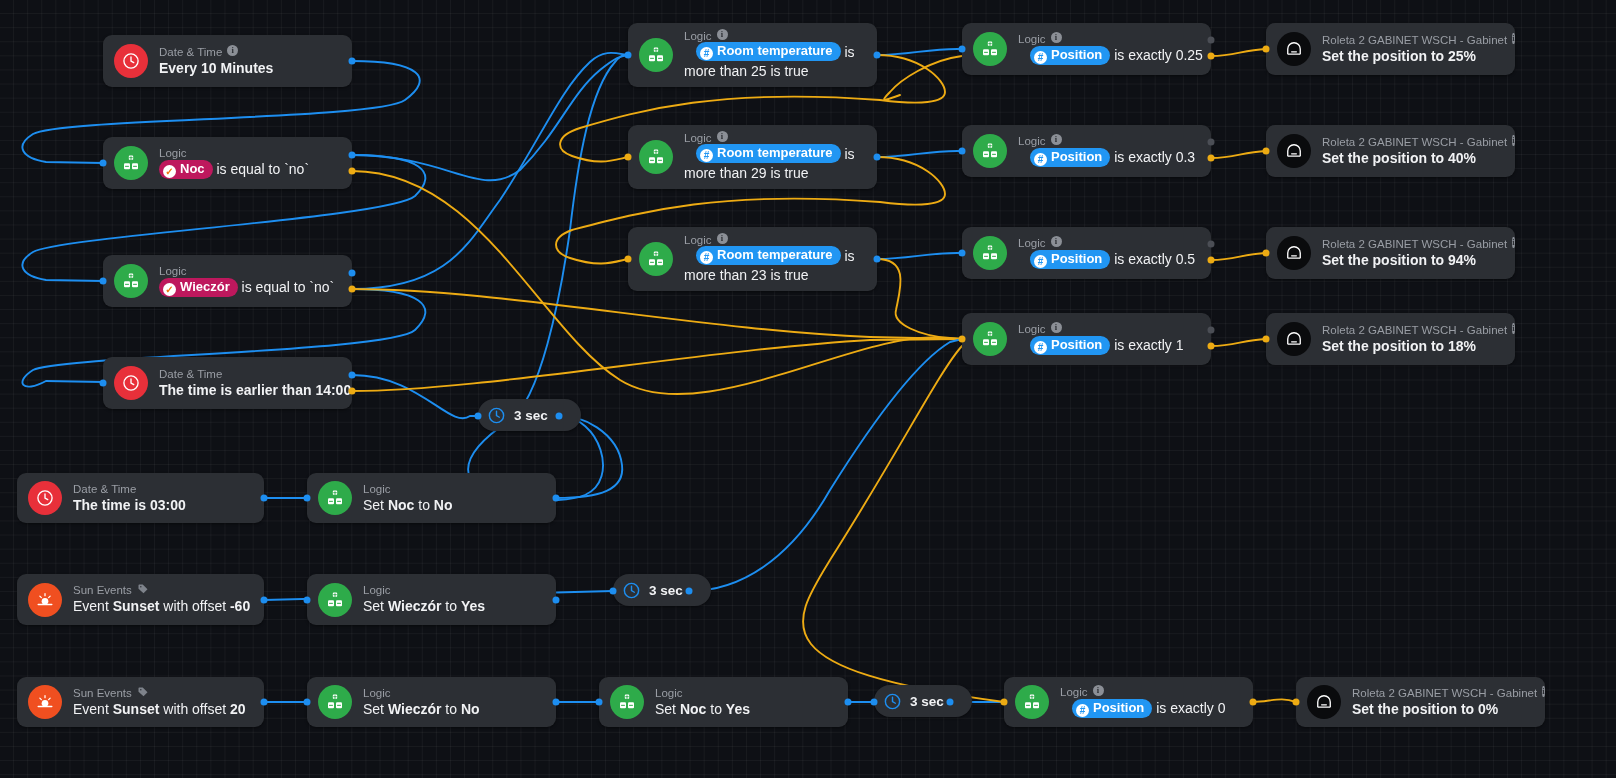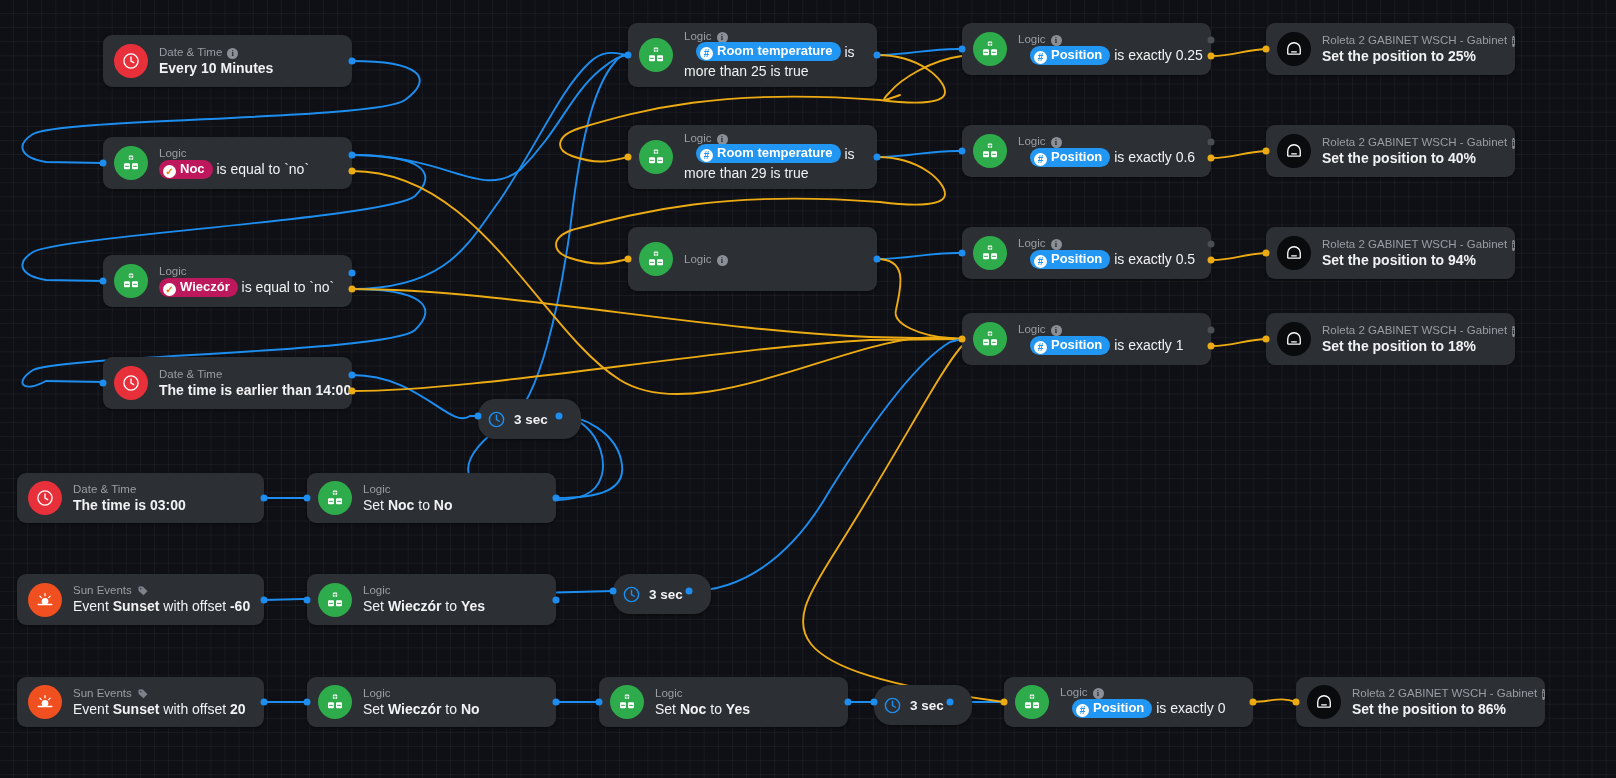--- a/index.html
+++ b/index.html
@@ -53,21 +53,21 @@
   .badge.red    { background: #e8303a; }
   .badge.green  { background: #2eab4a; }
   .badge.orange { background: #f04f20; }
   .badge.black  { background: #0a0b0d; }
   .node .body { flex: 1 1 auto; min-width: 0; }
   .node .cat {
     font-size: 11.5px;
     color: #9a9ea5;
     line-height: 14px;
     display: flex;
-    align-items: flex-end;
+    align-items: flex-start;
     gap: 5px;
     white-space: nowrap;
   }
   .node .title {
     font-size: 14px;
     color: #f1f2f4;
     line-height: 19px;
     font-weight: 700;
     white-space: nowrap;
   }
@@ -113,21 +113,21 @@
     margin-right: 4px;
     vertical-align: -2px;
     font-weight: bold;
   }
   .pill.blue .chk { color: #2196f3; }
   .delay {
     position: absolute;
     z-index: 2;
     background: #2c2f34;
     border-radius: 17px;
-    height: 40px;
+    height: 32px;
     display: flex;
     align-items: center;
     padding: 0 13px 0 9px;
     gap: 8px;
     box-shadow: 0 1px 3px rgba(0,0,0,0.45);
   }
   .delay .lbl {
     font-size: 13.5px;
     color: #f1f2f4;
     font-weight: 700;
@@ -308,20 +308,21 @@
             <path d="M12 4.5v3.2M10.4 5.6h3.2" stroke="#2eab4a" stroke-width="1.1" stroke-linecap="round"></path>
             <path d="M5.4 16h3.6" stroke="#2eab4a" stroke-width="1.2" stroke-linecap="round"></path>
             <path d="M15 16h3.6" stroke="#2eab4a" stroke-width="1.2" stroke-linecap="round"></path>
           </svg>
         </div>
         <div class="body">
           <div class="cat">
             <span>Logic</span>
             <span class="info-i">i</span>
           </div>
+          <div class="title wrap"><span class="pill blue"><span class="chk">#</span><span>Room temperature</span></span><span class="lt"> is more than</span><span class="lt"> 23 is true</span></div>
         </div>
       </div>
       <div class="port orange" style="left: 628px; top: 259px;"></div>
       <div class="port blue" style="left: 877px; top: 259px;"></div>
       <div class="node" style="left: 962px; top: 23px; width: 249px; height: 52px;">
         <div class="badge green">
           <svg width="20" height="20" viewBox="0 0 24 24" fill="none">
             <rect x="9.4" y="3" width="5.2" height="5.2" rx="1.1" fill="#fff"></rect>
             <rect x="3.6" y="12.4" width="7.2" height="7.2" rx="1.3" fill="#fff"></rect>
             <rect x="13.2" y="12.4" width="7.2" height="7.2" rx="1.3" fill="#fff"></rect>
@@ -350,21 +351,21 @@
             <path d="M12 4.5v3.2M10.4 5.6h3.2" stroke="#2eab4a" stroke-width="1.1" stroke-linecap="round"></path>
             <path d="M5.4 16h3.6" stroke="#2eab4a" stroke-width="1.2" stroke-linecap="round"></path>
             <path d="M15 16h3.6" stroke="#2eab4a" stroke-width="1.2" stroke-linecap="round"></path>
           </svg>
         </div>
         <div class="body">
           <div class="cat">
             <span>Logic</span>
             <span class="info-i">i</span>
           </div>
-          <div class="title"><span class="pill blue"><span class="chk">#</span><span>Position</span></span><span class="lt"> is exactly 0.6</span></div>
+          <div class="title"><span class="pill blue"><span class="chk">#</span><span>Position</span></span><span class="lt"> is exactly 0.3</span></div>
         </div>
       </div>
       <div class="port blue" style="left: 962px; top: 151px;"></div>
       <div class="port grey" style="left: 1211px; top: 142px;"></div>
       <div class="port orange" style="left: 1211px; top: 158px;"></div>
       <div class="node" style="left: 962px; top: 227px; width: 249px; height: 52px;">
         <div class="badge green">
           <svg width="20" height="20" viewBox="0 0 24 24" fill="none">
             <rect x="9.4" y="3" width="5.2" height="5.2" rx="1.1" fill="#fff"></rect>
             <rect x="3.6" y="12.4" width="7.2" height="7.2" rx="1.3" fill="#fff"></rect>
@@ -637,21 +638,21 @@
             <path d="M4.5 18.2V12a7.5 7.5 0 0 1 15 0v6.2" stroke="#fff" stroke-width="1.6" stroke-linejoin="round"></path>
             <rect x="4.5" y="17.3" width="15" height="1.7" rx="0.6" fill="#fff"></rect>
             <rect x="8.5" y="14.6" width="7" height="1.5" rx="0.5" fill="#fff"></rect>
           </svg>
         </div>
         <div class="body">
           <div class="cat">
             <span>Roleta 2 GABINET WSCH - Gabinet</span>
             <span class="info-i">i</span>
           </div>
-          <div class="title"><span>Set the position to 86%</span></div>
+          <div class="title"><span>Set the position to 0%</span></div>
         </div>
       </div>
       <div class="port orange" style="left: 1296px; top: 702px;"></div>
       <div class="delay" style="left: 478px; top: 399px; width: 81px;">
         <span style="display: flex;">
           <svg width="19" height="19" viewBox="0 0 24 24" fill="none">
             <circle cx="12" cy="12" r="9" stroke="#1d8ef0" stroke-width="1.8"></circle>
             <path d="M12 6.5V12l3.6 2.2" stroke="#1d8ef0" stroke-width="1.8" stroke-linecap="round"></path>
           </svg>
         </span>

